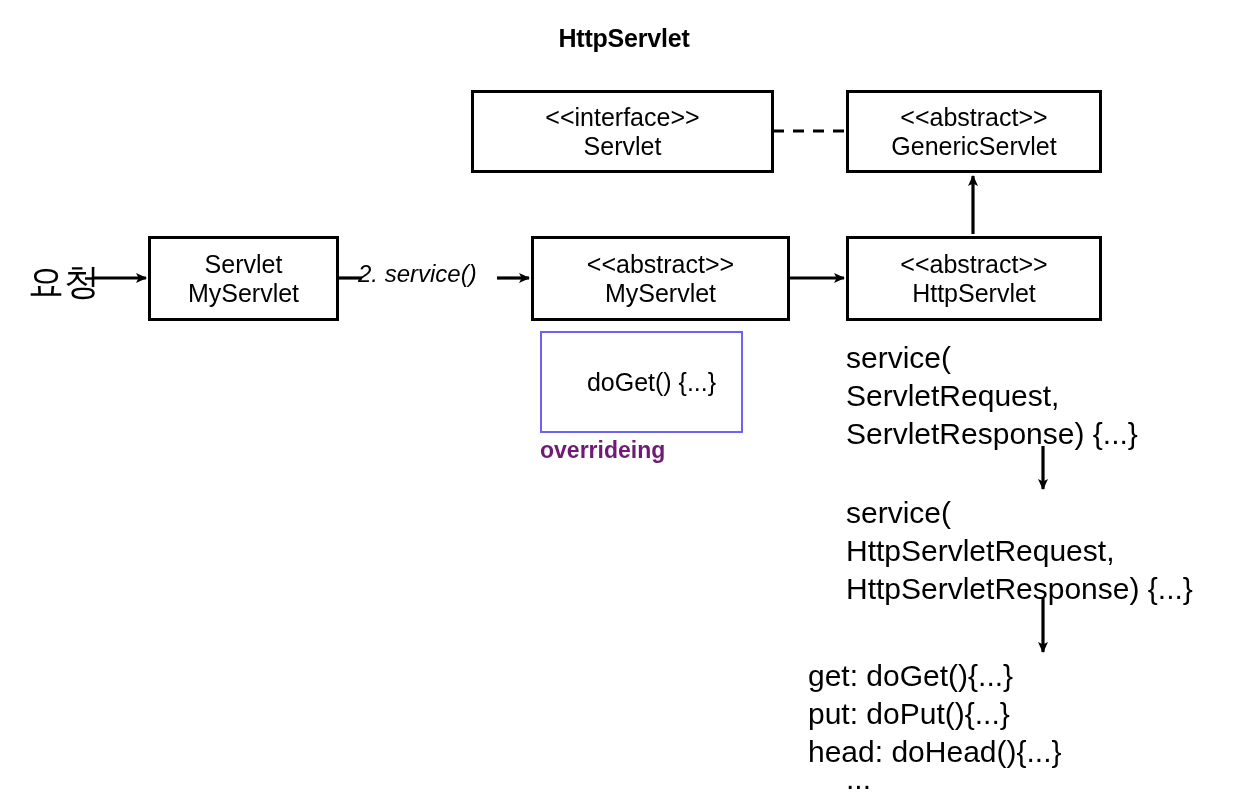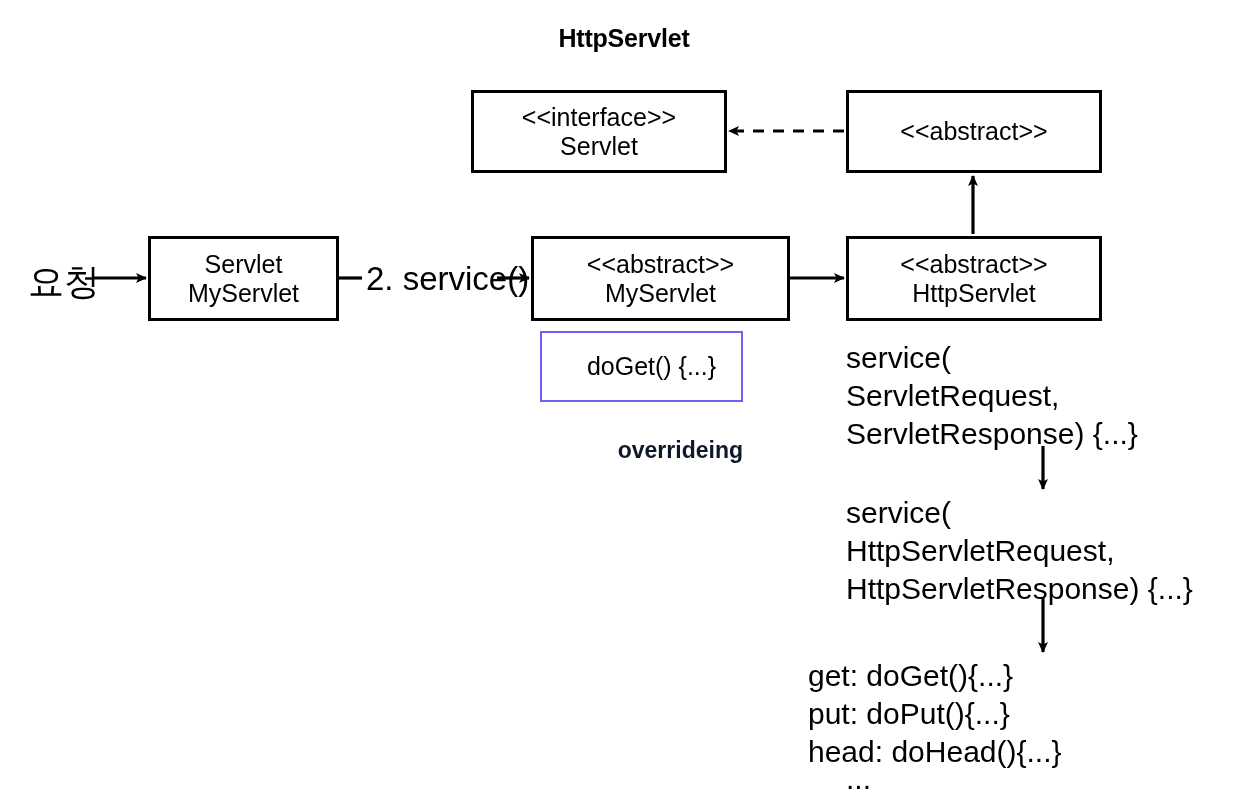--- a/index.html
+++ b/index.html
@@ -44,50 +44,50 @@
     justify-content: center;
     line-height: 1.16;
     font-size: 25px;
   }
   .uml-box .stereo,
   .uml-box .cname {
     display: block;
     white-space: nowrap;
   }
 
-  .box-servlet        { left: 471px; top: 90px;  width: 256px; height: 83px; }
+  .box-servlet        { left: 471px; top: 90px;  width: 303px; height: 83px; }
   .box-genericservlet { left: 846px; top: 90px;  width: 256px; height: 83px; }
   .box-container      { left: 148px; top: 236px; width: 191px; height: 85px; }
   .box-myservlet      { left: 531px; top: 236px; width: 259px; height: 85px; }
   .box-httpservlet    { left: 846px; top: 236px; width: 256px; height: 85px; }
 
   
   .override-box {
     position: absolute;
     left: 540px;
     top: 331px;
     width: 203px;
-    height: 71px;
+    height: 102px;
     box-sizing: border-box;
     border: 2px solid #6C63F5;
     background: #ffffff;
     display: flex;
     align-items: center;
     justify-content: center;
     font-size: 25px;
     white-space: nowrap;
     padding-left: 20px;
   }
   .override-label {
     position: absolute;
     left: 540px;
     top: 437px;
     width: 203px;
-    text-align: right;
-    color: #0f172a;
+    text-align: left;
+    color: #701a75;
     font-size: 23px;
     font-weight: bold;
   }
 
   
   .code-block {
     position: absolute;
     font-size: 30px;
     line-height: 1.26;
     white-space: pre;
@@ -99,24 +99,25 @@
 
   .label-request {
     position: absolute;
     left: 28px;
     top: 258px;
     font-size: 36px;
     white-space: nowrap;
   }
   .label-service-call {
     position: absolute;
-    left: 366px;
+    left: 358px;
     top: 260px;
-    font-size: 33px;
-    white-space: nowrap;
+    font-size: 24px;
+    white-space: nowrap;
+    font-style: italic;
   }
 
   
   #connectors {
     position: absolute;
     left: 0;
     top: 0;
     width: 1248px;
     height: 803px;
     pointer-events: none;
@@ -166,20 +167,21 @@
     </g>
   </svg>
 
   <div class="uml-box box-servlet">
     <span class="stereo">&lt;&lt;interface&gt;&gt;</span>
     <span class="cname">Servlet</span>
   </div>
 
   <div class="uml-box box-genericservlet">
     <span class="stereo">&lt;&lt;abstract&gt;&gt;</span>
+    <span class="cname">GenericServlet</span>
   </div>
 
   <div class="uml-box box-container">
     <span class="stereo">Servlet</span>
     <span class="cname">MyServlet</span>
   </div>
 
   <div class="uml-box box-myservlet">
     <span class="stereo">&lt;&lt;abstract&gt;&gt;</span>
     <span class="cname">MyServlet</span>

